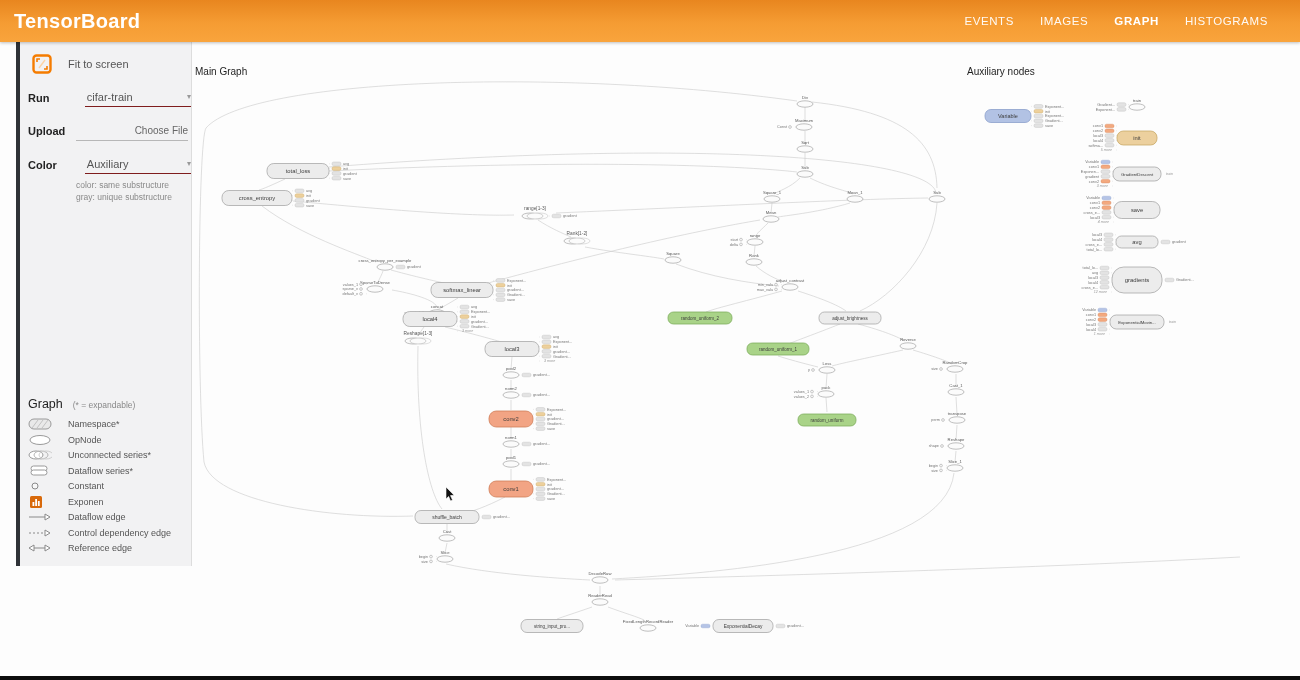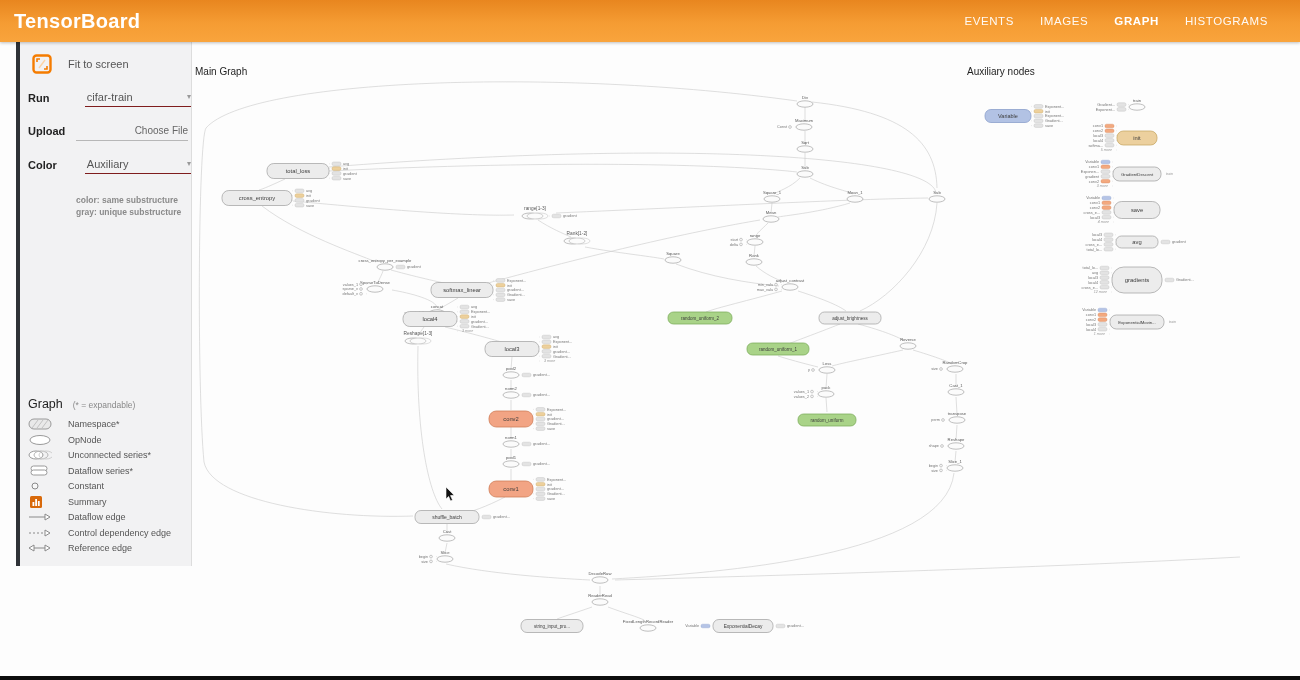--- a/index.html
+++ b/index.html
@@ -700,21 +700,21 @@
   </div>
 
   <div class="side-row rowgap">
     <span class="fieldlab">Color</span>
     <div class="selectbox">
       <span>Auxiliary</span>
       <span class="caret">▾</span>
     </div>
   </div>
 
-  <div class="color-note" style="margin-top:20px;font-weight:bold;">
+  <div class="color-note" style="margin-top:5px;">
     <div>color: same substructure</div>
     <div>gray: unique substructure</div>
   </div>
 
   <div id="legend">
     <div id="legend-head">
       <span id="legend-title">Graph</span>
       <span id="legend-sub">(* = expandable)</span>
     </div>
     <div id="legend-items">
@@ -764,21 +764,21 @@
         </div>
         <div class="legend-item">
           <span class="lic">
             <svg width="24" height="14" viewBox="0 0 24 14">
               <rect x="2" y="1" width="12" height="12" rx="1.5" fill="#d8690a"></rect>
               <rect x="4.5" y="7" width="1.8" height="4" fill="#fff"></rect>
               <rect x="7.2" y="4" width="1.8" height="7" fill="#fff"></rect>
               <rect x="9.9" y="6" width="1.8" height="5" fill="#fff"></rect>
             </svg>
           </span>
-          <span class="ltxt">Summary</span>
+          <span class="ltxt">Exponen</span>
         </div>
         <div class="legend-item">
           <span class="lic">
             <svg width="24" height="14" viewBox="0 0 24 14">
               <path d="M1,7 L17,7" stroke="#8a8a8a"></path>
               <path d="M17,4 L22,7 L17,10 Z" fill="#fff" stroke="#8a8a8a"></path>
             </svg>
           </span>
           <span class="ltxt">Dataflow edge</span>
         </div>

